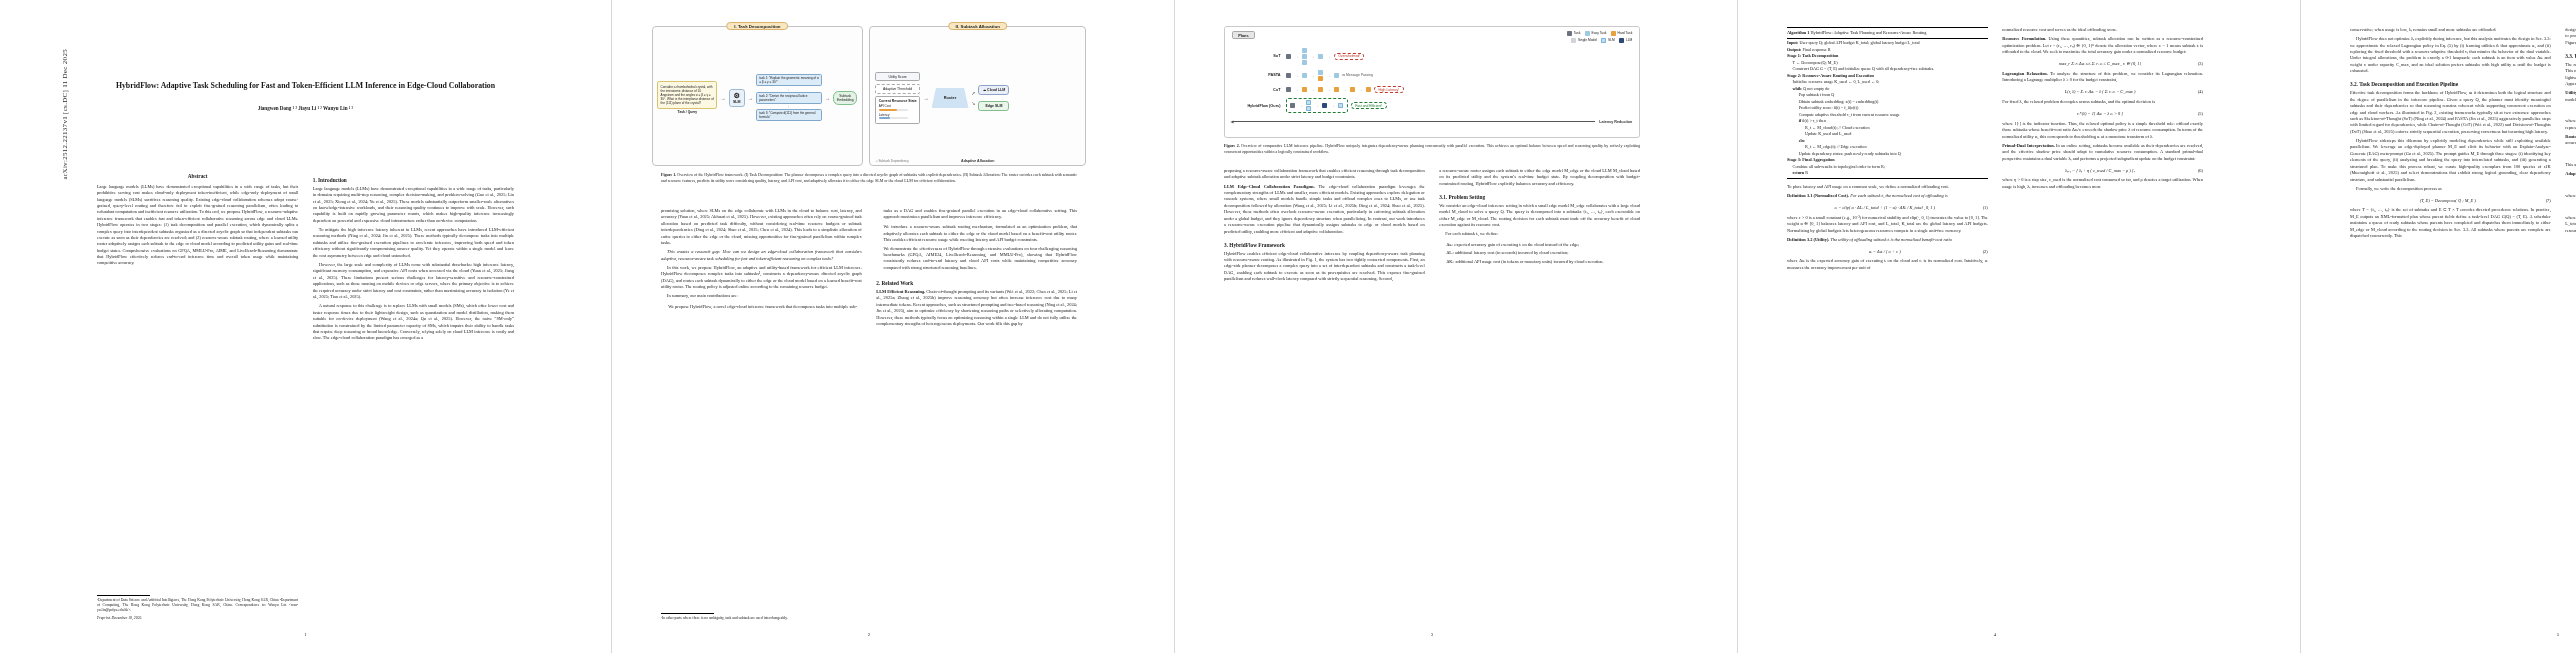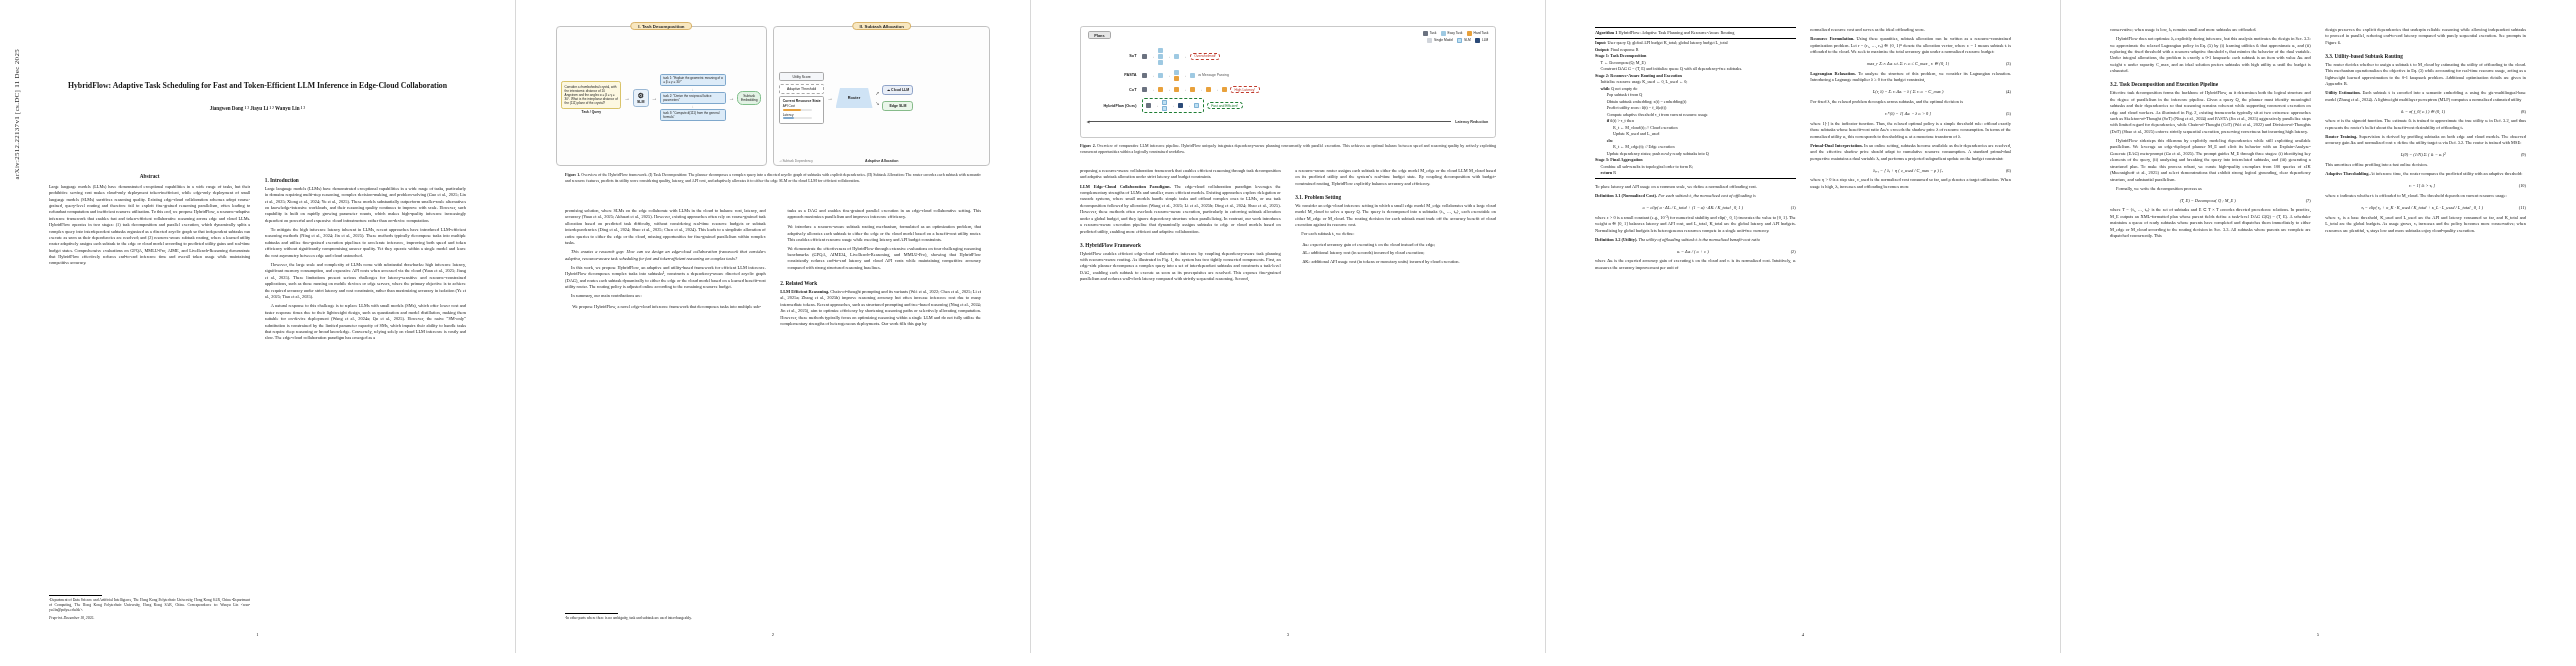--- a/index.html
+++ b/index.html
@@ -1,20 +1,20 @@
 <!DOCTYPE html>
 <html style="font-size:9px"><head>
 <meta charset="utf-8">
 <style>
   * { margin:0; padding:0; box-sizing:border-box; }
   html,body { background:#ffffff; }
   body { width:2576px; height:667px; overflow:hidden; }
   .sheet { width:2576px; height:667px; display:flex; background:#fff; }
   .page { position:relative; flex:0 0 515px; width:515px; height:653px; background:#fff;
-          font-family:"Liberation Serif", serif; color:#161616; overflow:hidden; }
+          font-family:"Liberation Serif", serif; color:#161616; overflow:hidden;margin-left:48px; }
   .page + .page { border-left:0.6px solid #d8d8d8; }
   .pnum { position:absolute; bottom:15.6px; left:0; right:0; text-align:center; font-size:4.7px; color:#222; }
 
   
   .cols { position:absolute; left:49px; right:49px; bottom:32px; display:flex; gap:14.5px; }
   .col { width:50%; display:flex; flex-direction:column; font-size:4.4px; line-height:1.46; text-align:justify; overflow:hidden; }
   .p { margin-bottom:2.8px; }
   .p.ind { text-indent:6.1px; }
   .runin { font-weight:bold; }
   .it { font-style:italic; }

